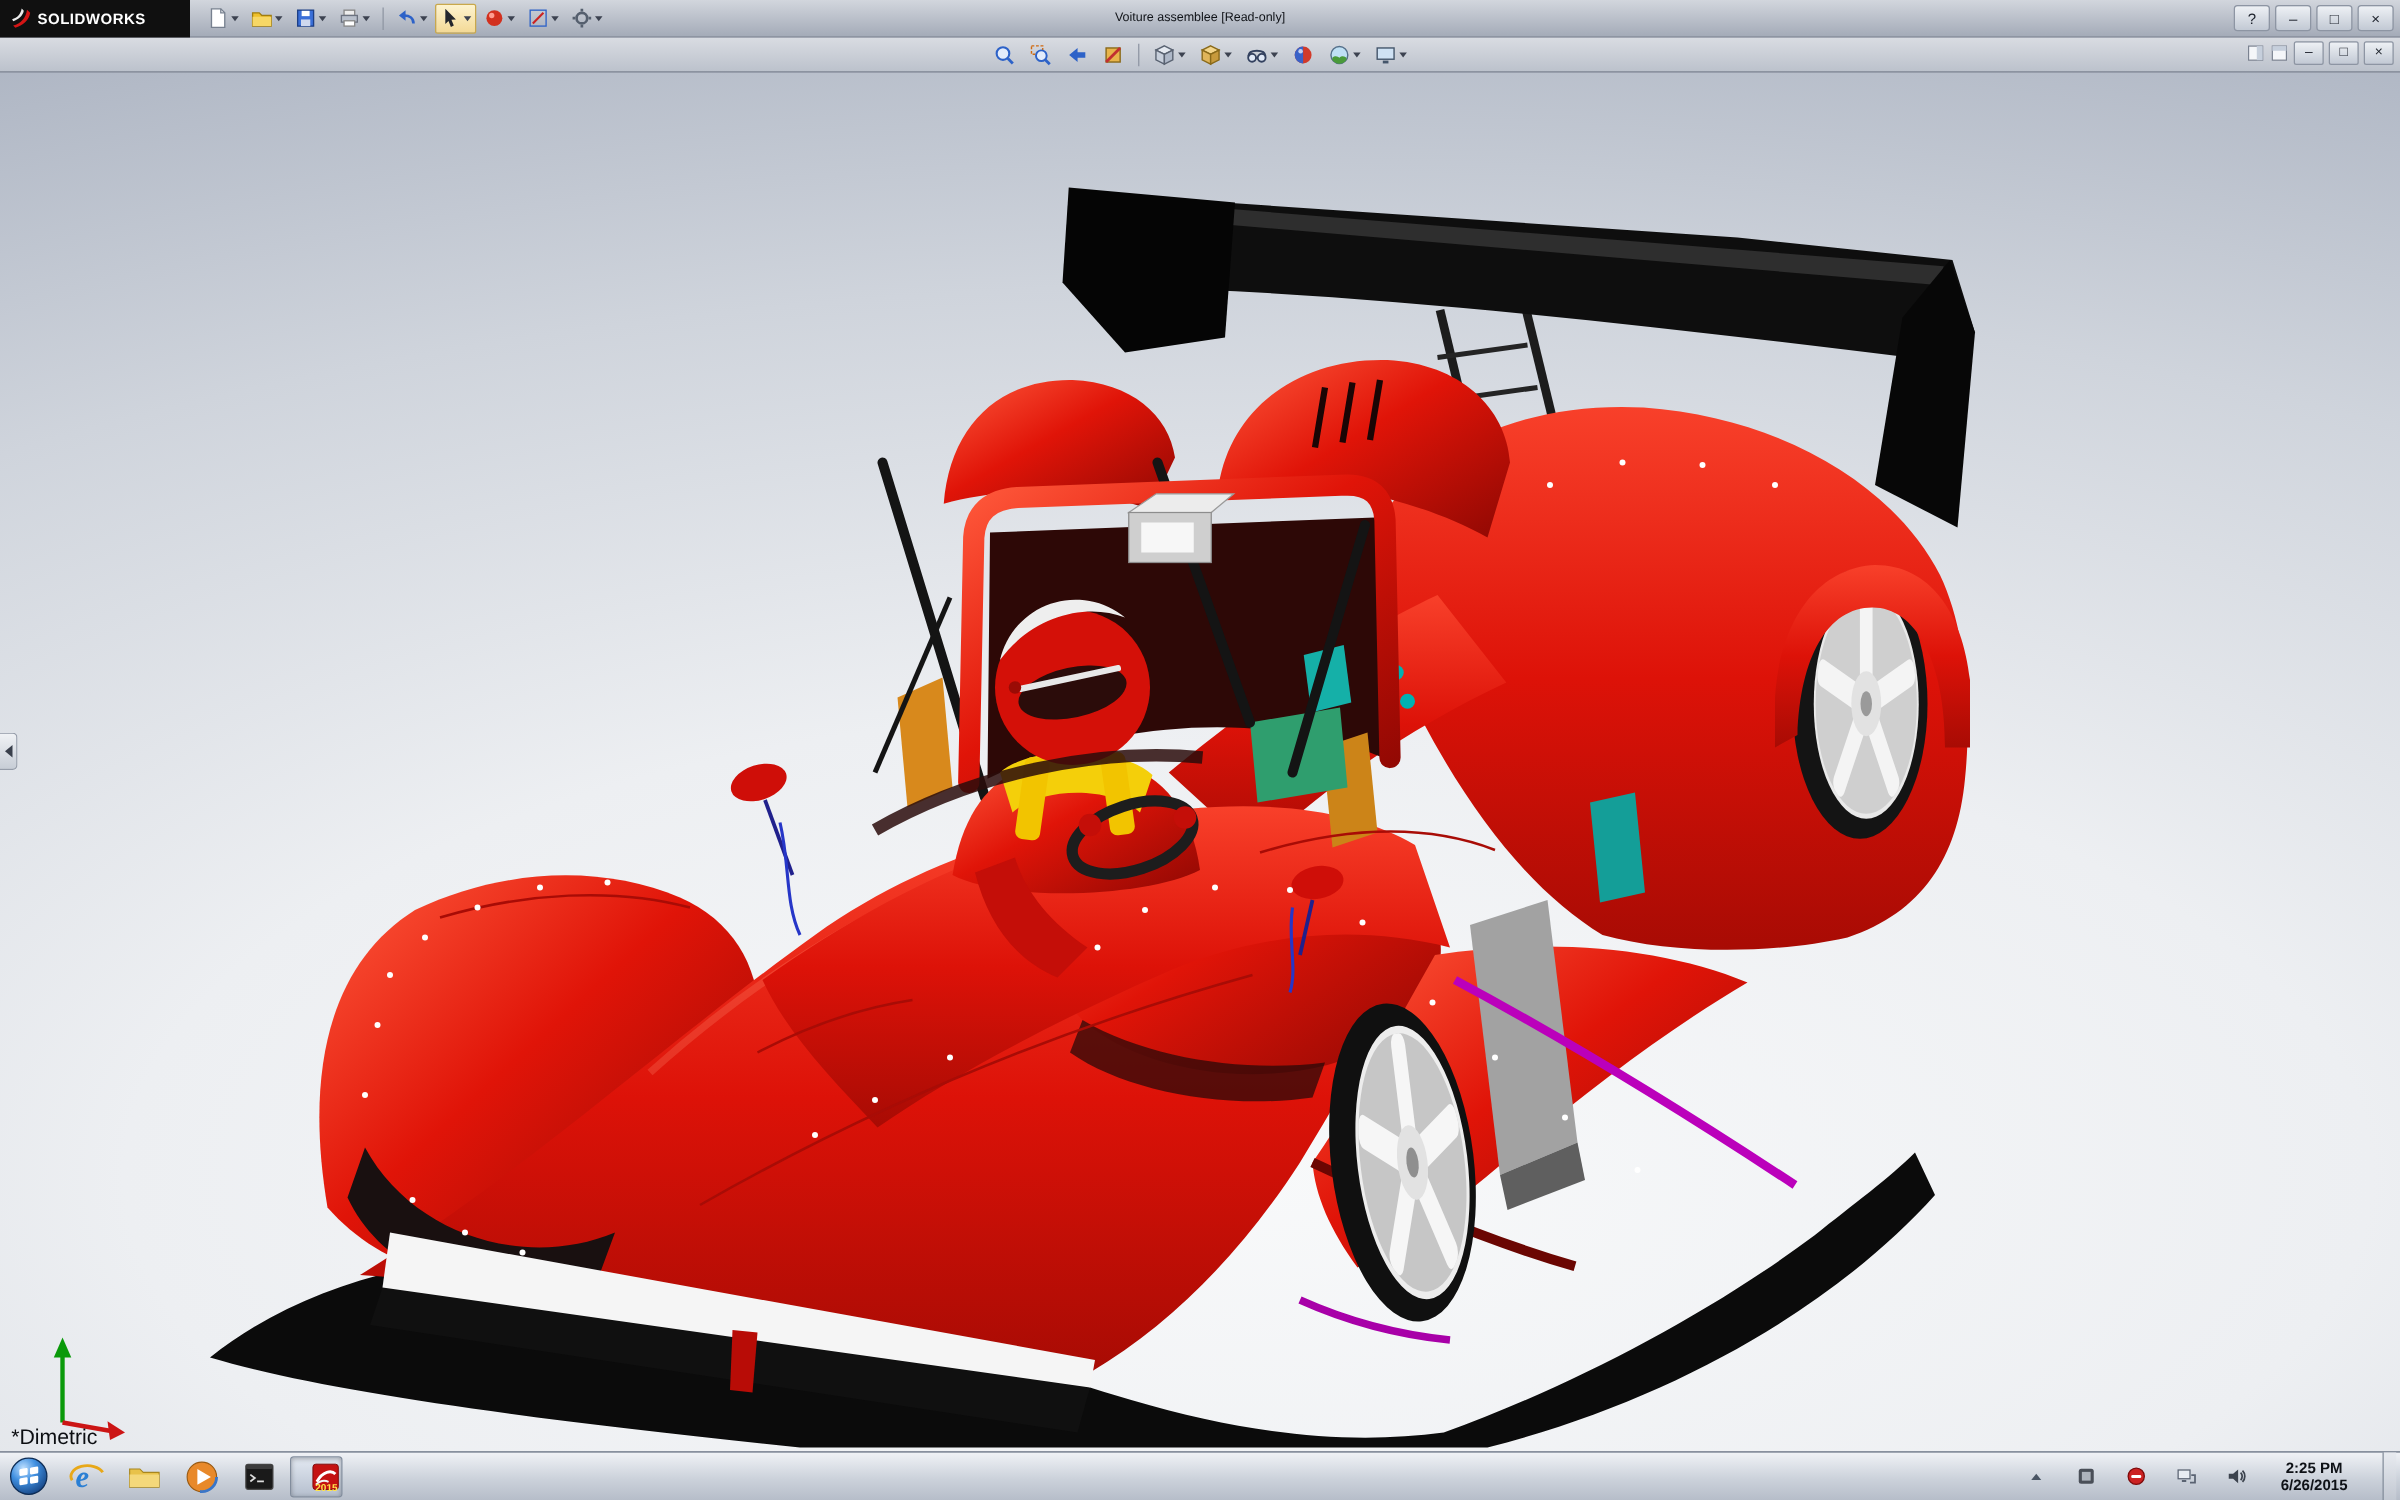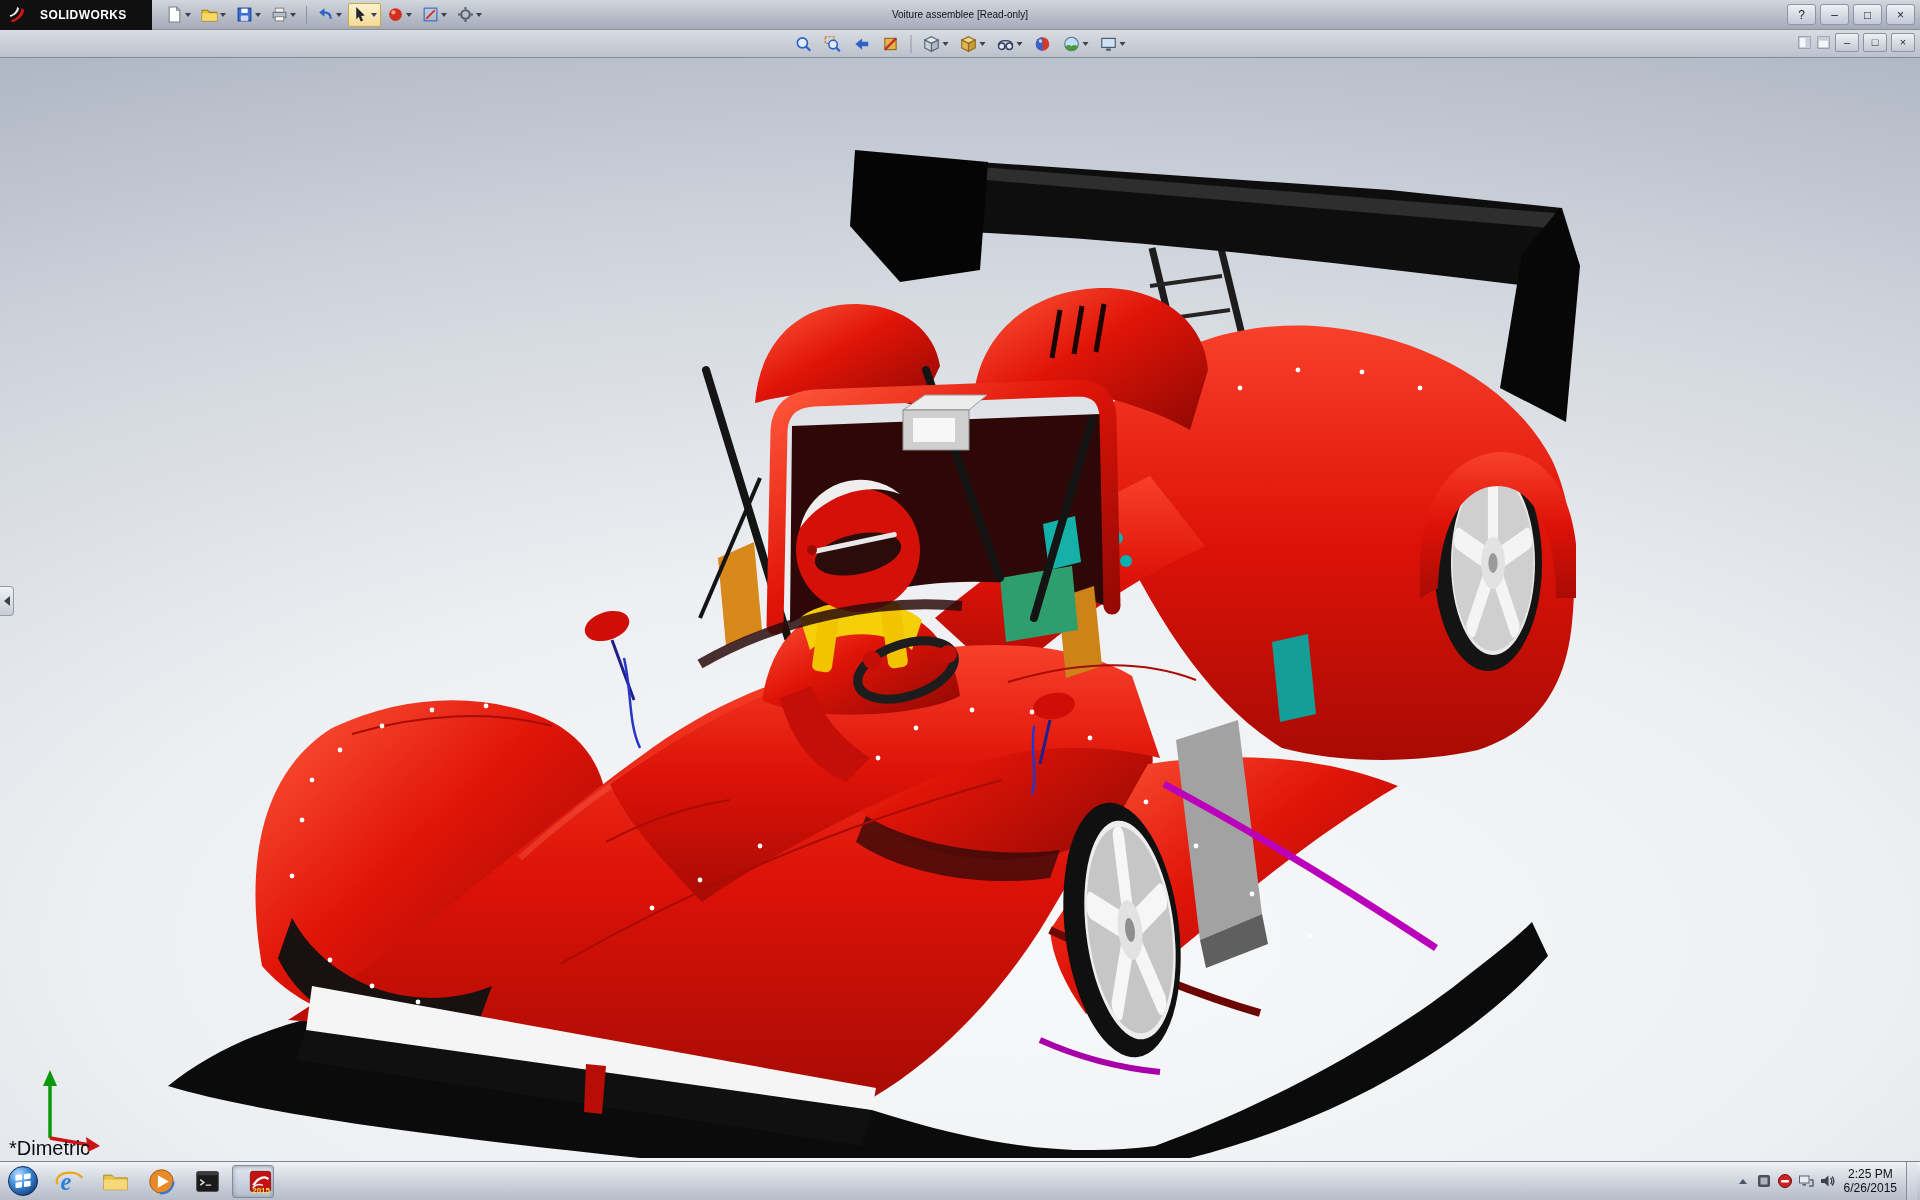--- a/index.html
+++ b/index.html
@@ -5,21 +5,21 @@
   * { box-sizing: border-box; }
   html,body { margin:0; padding:0; background:#000; }
   body { width:1920px; height:1200px; overflow:hidden; font-family:"Liberation Sans", sans-serif; }
   .screen { position:relative; width:1920px; height:1200px; background:#9aa2b0; }
 
   
   .titlebar { position:absolute; top:0; left:0; right:0; height:30px;
     background:linear-gradient(#d2d6dd,#a4abb8); border-bottom:1px solid #89909d;
     display:flex; align-items:center; z-index:30; }
   .sw-logo { width:152px; height:30px; background:#101010; display:flex; align-items:center;
-    gap:15px; padding-left:8px; flex:none; }
+    gap:5px; padding-left:8px; flex:none; }
   .logo-mark { width:17px; height:17px; }
   .brand-text { color:#fff; font-weight:bold; font-size:12px; letter-spacing:.4px; }
   .toolbar-main { display:flex; align-items:center; margin-left:10px; gap:2px; }
   .tb-btn { display:flex; align-items:center; height:24px; padding:0 3px; background:transparent;
     border:1px solid transparent; border-radius:2px; cursor:default; }
   .tb-btn svg { width:17px; height:17px; }
   .tb-btn.active { background:linear-gradient(#fdf3cf,#f3d996); border-color:#c9a84c; }
   .caret { width:0; height:0; border-left:3px solid transparent; border-right:3px solid transparent;
     border-top:4px solid #3c4250; margin-left:2px; }
   .sep { width:1px; height:18px; background:#8e95a2; margin:0 4px; }
@@ -41,39 +41,39 @@
   .pane-ico { width:15px; height:15px; }
   .doc-btn { width:24px; height:19px; font-size:11px; line-height:1; color:#1c212b;
     background:linear-gradient(#eef1f5,#c2c9d4); border:1px solid #8d95a3; border-radius:2px;
     display:flex; align-items:center; justify-content:center; padding:0; }
 
   
   .viewport { position:absolute; top:58px; left:0; right:0; bottom:39px;
     background: radial-gradient(130% 95% at 52% 80%, #f8f9fa 0%, #edeff2 36%, #cfd4dc 68%, #a7afbe 100%);
     overflow:hidden; }
   .scene { position:absolute; left:0; top:0; width:100%; height:100%; display:block; }
-  .view-label { position:absolute; left:9px; bottom:1px; font-size:20px; color:#0c0e12;text-align:center; }
+  .view-label { position:absolute; left:9px; bottom:1px; font-size:17px; color:#0c0e12;text-align:center; }
   .flyout-tab { position:absolute; left:0; top:528px; width:14px; height:30px;
     background:linear-gradient(#f0f2f5,#c7cdd6); border:1px solid #959ca9; border-left:none;
     border-radius:0 4px 4px 0; display:flex; align-items:center; justify-content:center; }
   .flyout-arrow { width:0; height:0; border-top:5px solid transparent; border-bottom:5px solid transparent;
     border-right:6px solid #3a404c; }
 
   
   .taskbar { position:absolute; bottom:0; left:0; right:0; height:39px;
     background:linear-gradient(#f0f2f6,#ccd2db 55%, #b6bdc9); border-top:1px solid #7c8493;
     display:flex; align-items:center; z-index:30; }
   .tb-item { width:42px; height:33px; margin:1px 2px; display:flex; align-items:center;
     justify-content:center; border-radius:3px; position:relative; }
   .tb-item svg { width:29px; height:29px; }
   .tb-item.start svg { width:32px; height:32px; }
   .tb-item.active { background:linear-gradient(#e3e9f2,#b5bfce); border:1px solid #828d9d;
     box-shadow:inset 0 1px 4px rgba(0,0,0,.3);padding-left:15px; }
   .sw-badge { position:absolute; right:3px; bottom:2px; font-size:8px; font-weight:bold; color:#ffe44a; }
-  .tray { margin-left:auto; display:flex; align-items:center; gap:5px; padding-right:3px; height:100%; }
+  .tray { margin-left:auto; display:flex; align-items:center; gap:24px; padding-right:3px; height:100%;font-weight:bold; }
   .tray-ico { width:16px; height:16px; display:flex; align-items:center; justify-content:center; }
   .tray-ico svg { width:16px; height:16px; }
   .chevron-up { width:0; height:0; border-left:4px solid transparent; border-right:4px solid transparent;
     border-bottom:5px solid #45506080; border-bottom-color:#4a5564; }
   .clock { text-align:center; font-size:12px; line-height:14px; color:#0e1116; padding:0 4px; }
   .show-desktop { width:11px; height:39px; border-left:1px solid #848d9b;
     background:linear-gradient(#e8ebf0,#c1c7d1); }
 </style>
 </head>
 <body>

